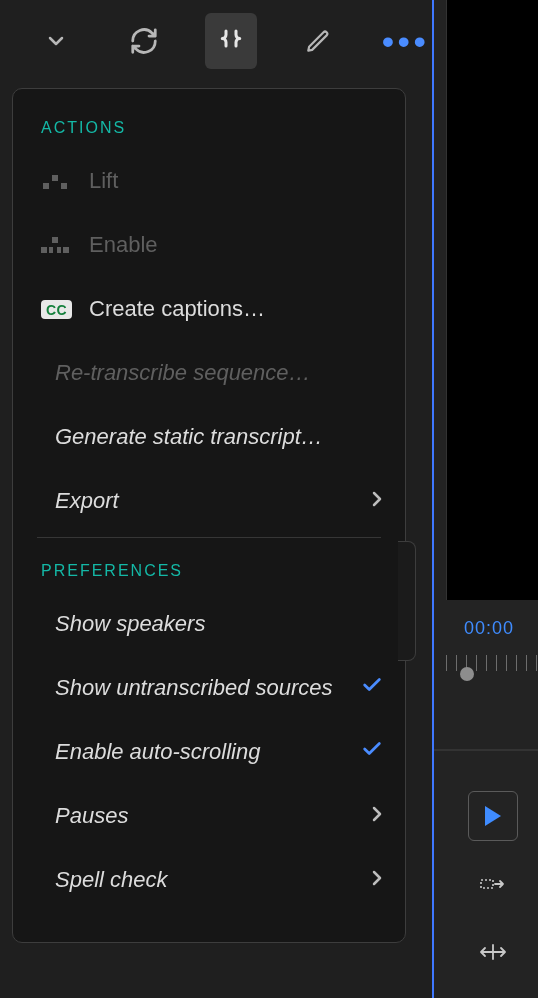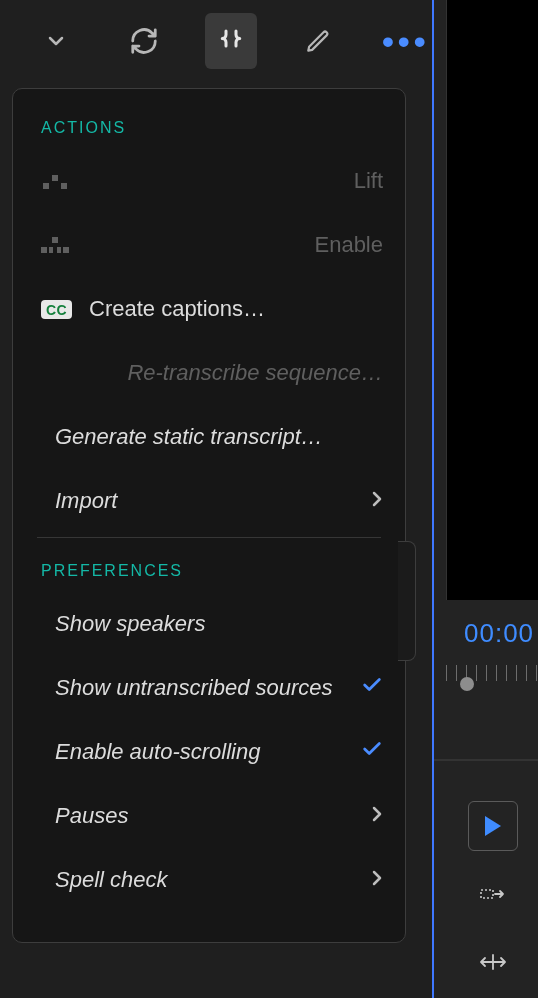--- a/index.html
+++ b/index.html
@@ -75,21 +75,21 @@
     margin: 4px 24px 12px 24px;
   }
   .menu-item {
     display: flex;
     align-items: center;
     height: 64px;
     padding: 0 22px 0 28px;
     font-size: 22px;
     color: #dcdcdc;
   }
-  .menu-item.disabled { color: #5f5f5f; text-align: right; }
+  .menu-item.disabled { color: #5f5f5f; }
   .menu-item.hover { background: #252525; }
   .menu-item .mi-icon {
     width: 48px;
     display: flex;
     align-items: center;
     justify-content: flex-start;
   }
   .menu-item.no-icon .mi-label { margin-left: 14px; font-style: italic; }
   .menu-item .mi-label { flex: 1; }
   .menu-item .mi-trail {
@@ -134,21 +134,21 @@
   }
   .preview-area {
     height: 600px;
     background: #000;
     border-left: 1px solid #333;
     margin-left: 12px;
     margin-top: 0;
   }
   .timecode {
     color: #3f8cff;
-    font-size: 26px;
+    font-size: 18px;
     font-weight: 500;
     padding: 18px 0 0 30px;
     letter-spacing: 1px;
   }
   .ruler {
     margin: 16px 0 0 12px;
     height: 24px;
     position: relative;
     border-top: 0;
   }
@@ -261,21 +261,21 @@
 
       <div class="menu-item disabled no-icon">
         <span class="mi-label">Re-transcribe sequence…</span>
       </div>
 
       <div class="menu-item no-icon">
         <span class="mi-label">Generate static transcript…</span>
       </div>
 
       <div class="menu-item no-icon">
-        <span class="mi-label">Import</span>
+        <span class="mi-label">Export</span>
         <span class="mi-trail chev-right">
           <svg width="12" height="18" viewBox="0 0 12 18">
               <path d="M3 3l6 6-6 6" stroke="#bdbdbd" stroke-width="2.5" fill="none" stroke-linecap="round" stroke-linejoin="round"></path>
             </svg>
         </span>
       </div>
 
 
       <div class="menu-divider"></div>
       <div class="menu-section-header">PREFERENCES</div>

